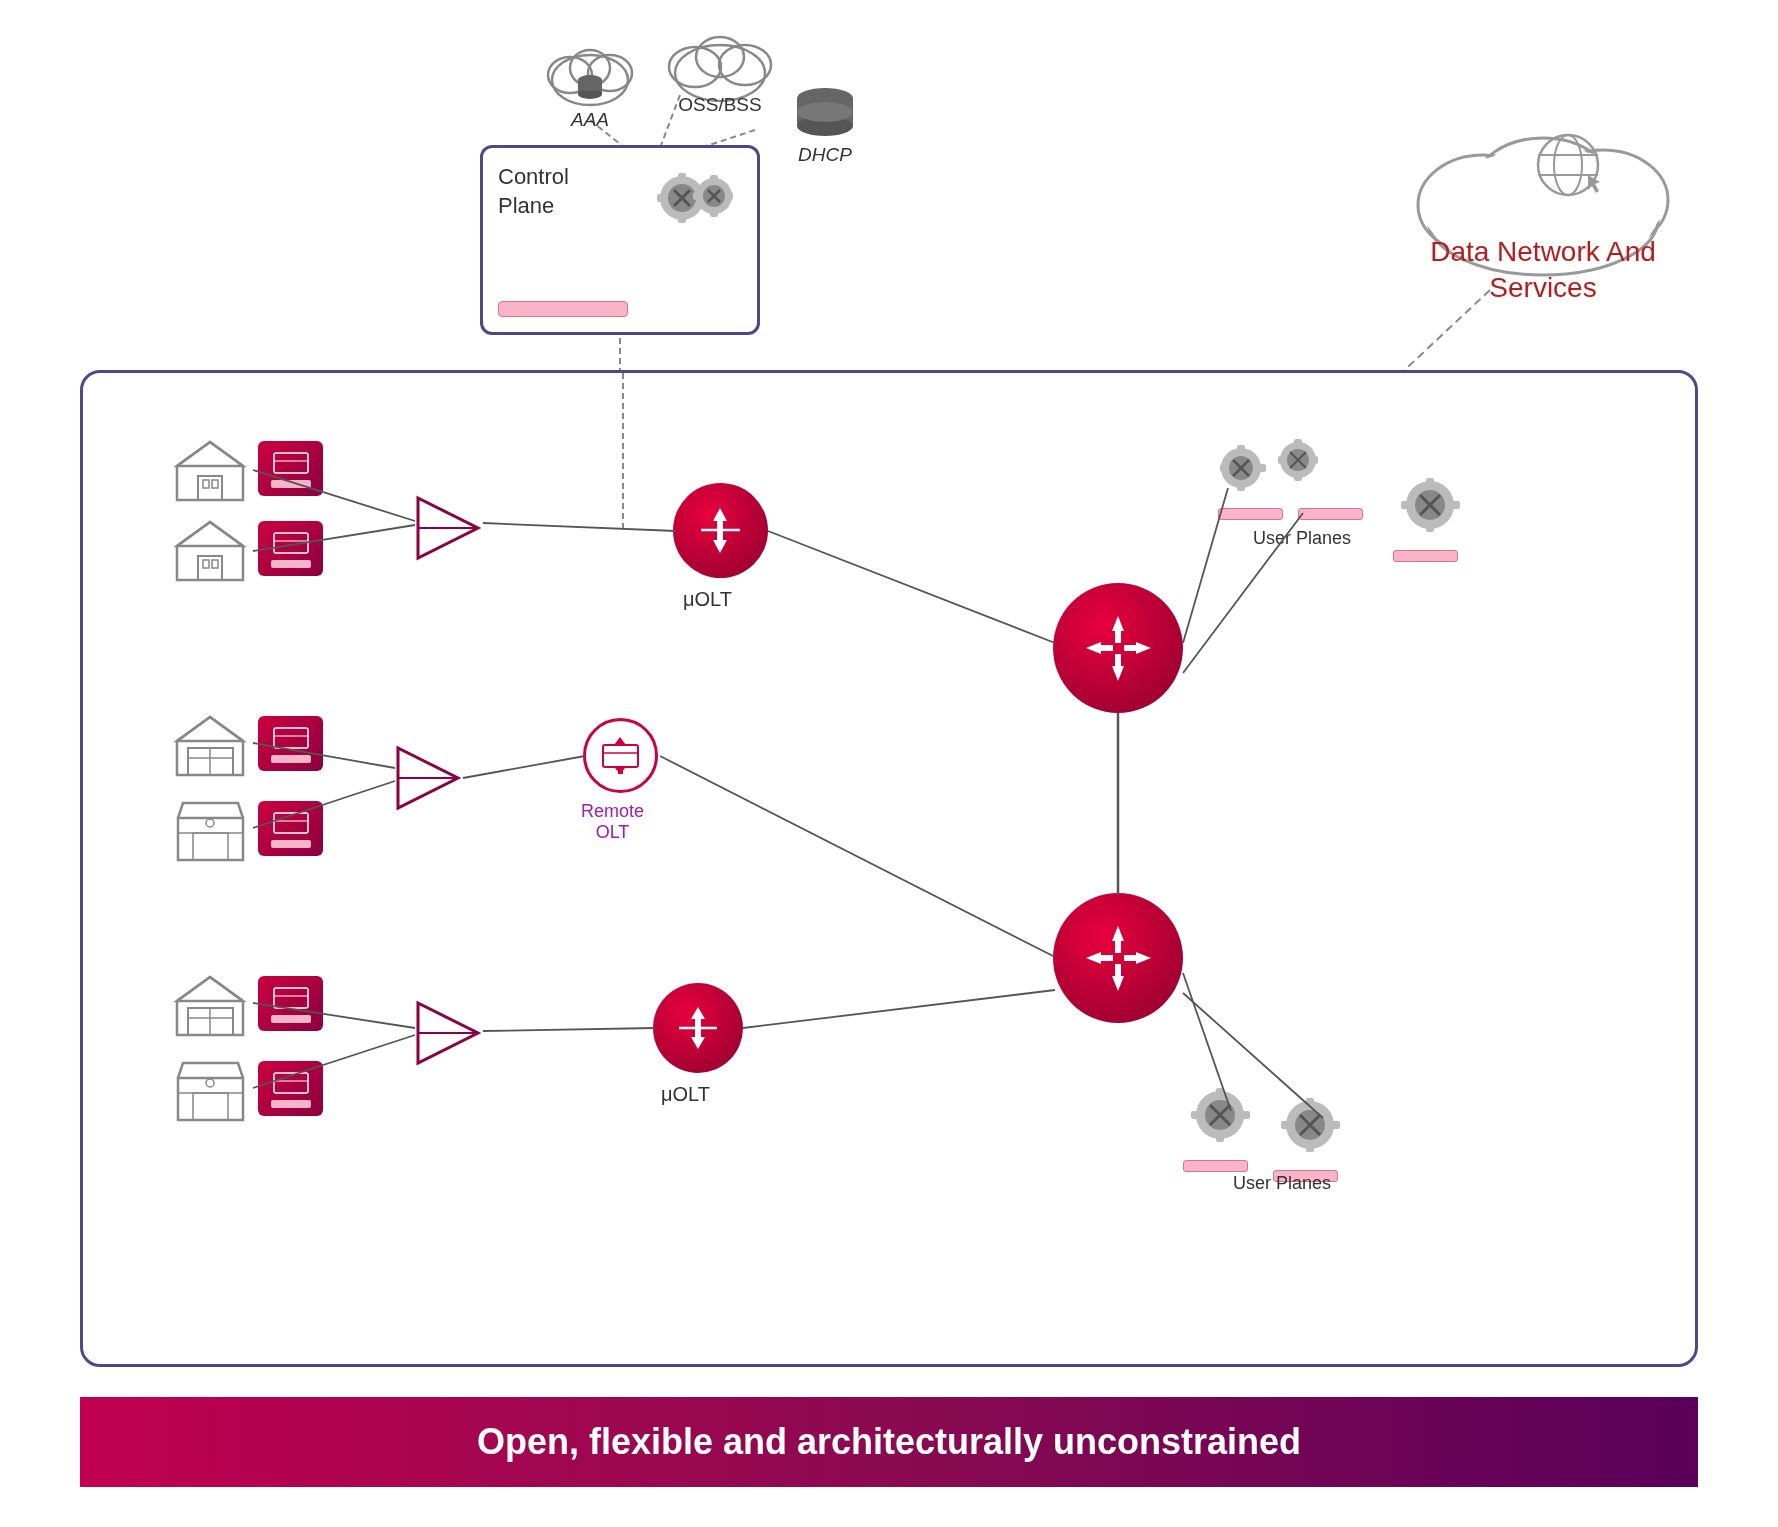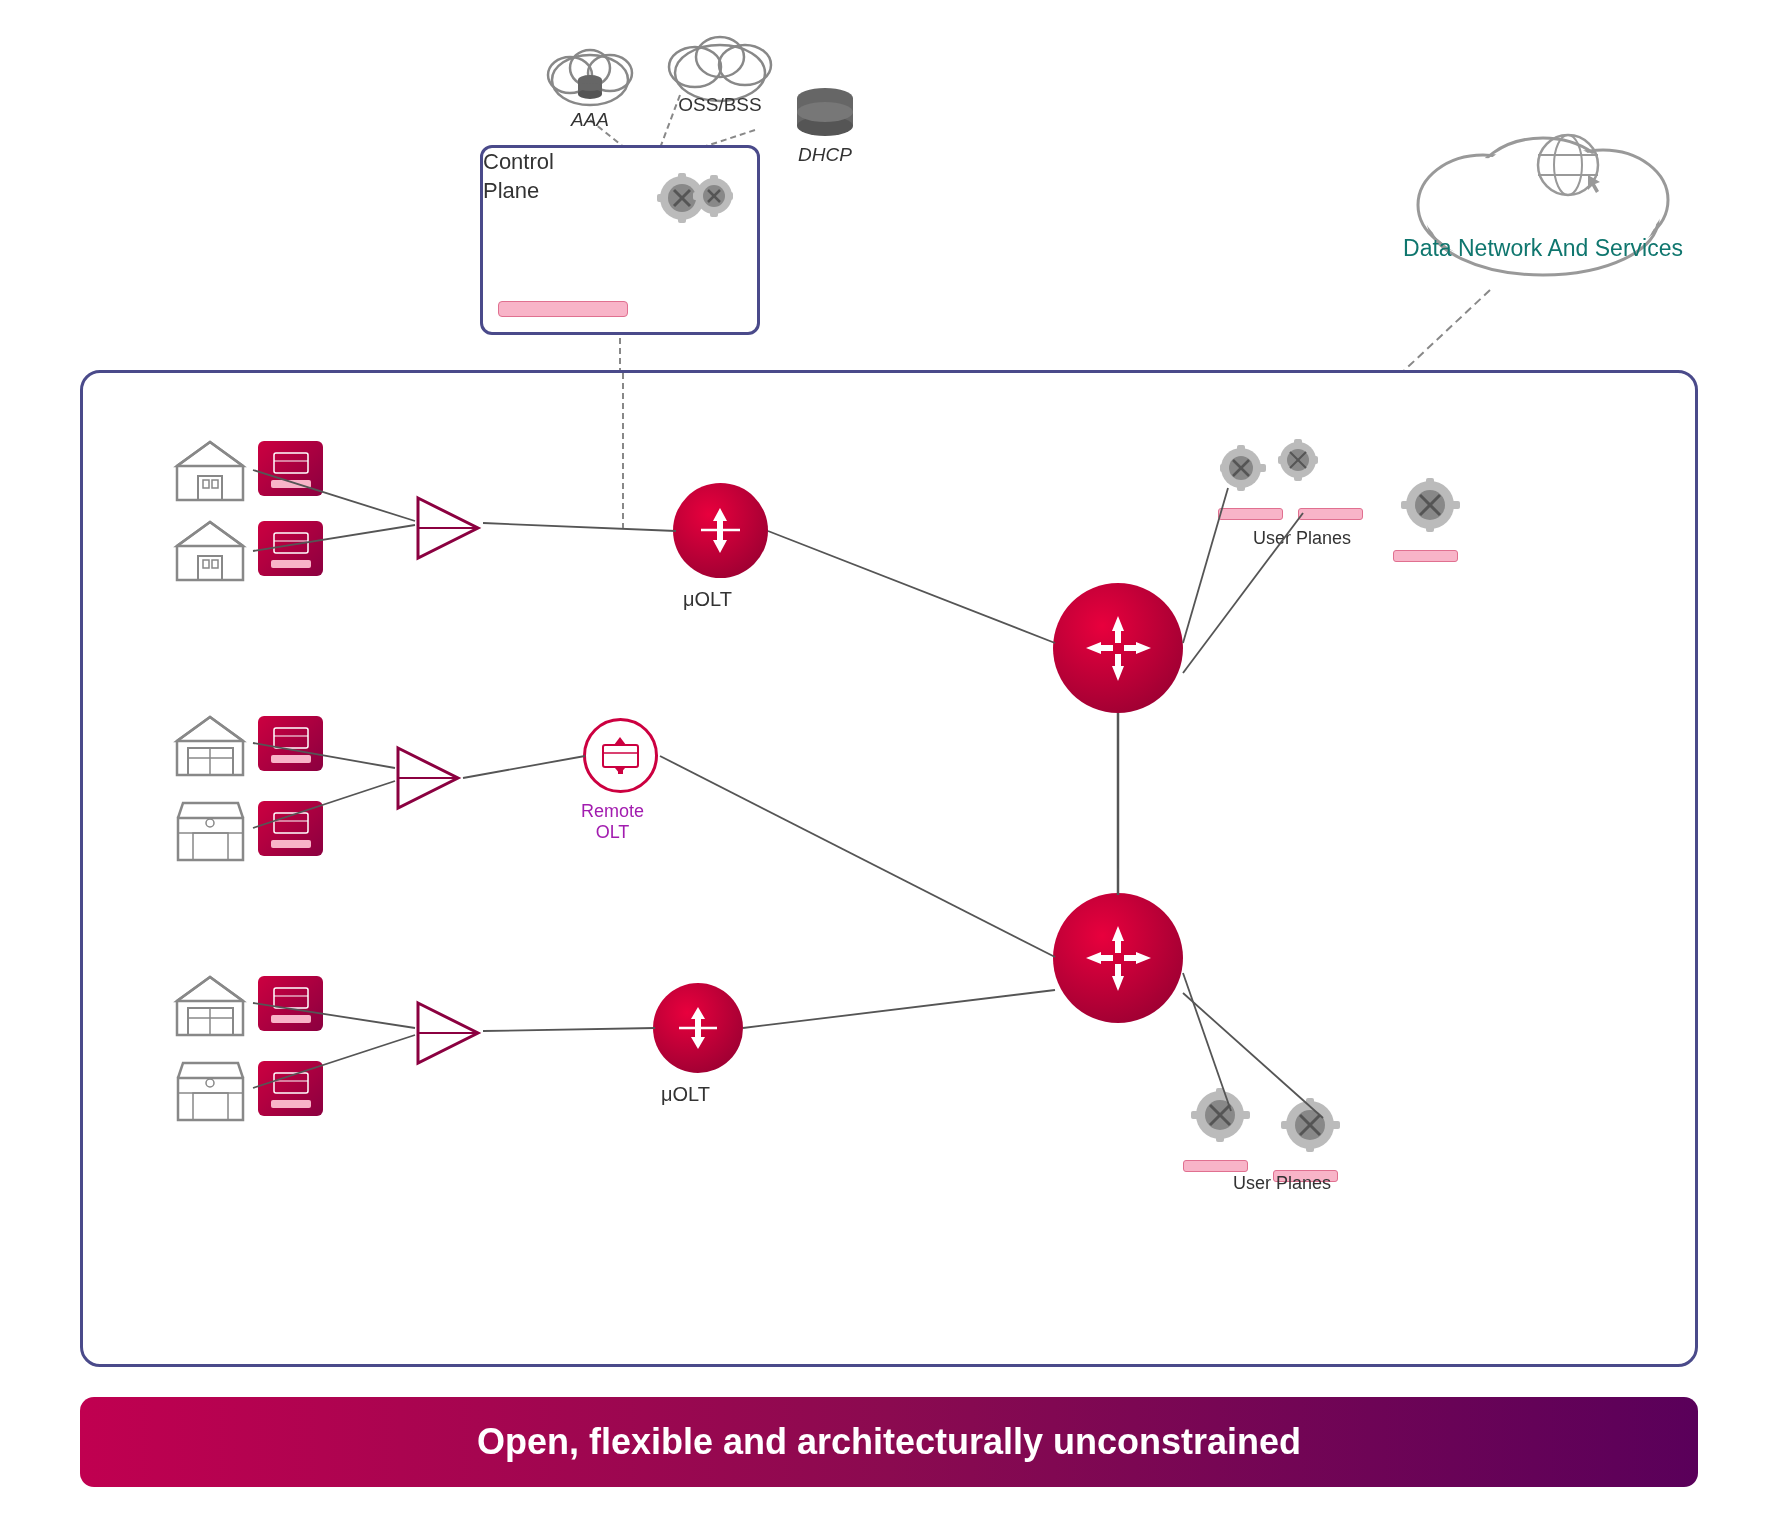--- a/index.html
+++ b/index.html
@@ -20,21 +20,21 @@
     }
 
     
     .bottom-banner {
       position: absolute;
       bottom: 40px;
       left: 80px;
       right: 80px;
       height: 90px;
       background: linear-gradient(to right, #c00050, #8b0a50, #5a005a);
-      border-radius: 14px;
+      border-radius: 0;
       display: flex;
       align-items: center;
       justify-content: center;
     }
     .bottom-banner-text {
       color: #fff;
       font-size: 36px;
       font-weight: bold;
     }
 
@@ -56,20 +56,21 @@
       top: 145px;
       left: 480px;
       width: 280px;
       height: 190px;
       border: 3px solid #4a4a8a;
       border-radius: 12px;
       background: #fff;
       display: flex;
       flex-direction: column;
       align-items: flex-start;
+      padding: 15px;
     }
 
     
     .svg-overlay {
       position: absolute;
       top: 0; left: 0;
       width: 1778px;
       height: 1527px;
       pointer-events: none;
     }
@@ -511,21 +512,21 @@
       <ellipse cx="200" cy="100" rx="62" ry="47" fill="#fff"></ellipse>
       <ellipse cx="140" cy="88" rx="67" ry="47" fill="#fff"></ellipse>
 
       <circle cx="165" cy="65" r="30" fill="none" stroke="#999" stroke-width="2.5"></circle>
       <ellipse cx="165" cy="65" rx="14" ry="30" fill="none" stroke="#999" stroke-width="2"></ellipse>
       <line x1="135" y1="55" x2="195" y2="55" stroke="#999" stroke-width="1.8"></line>
       <line x1="135" y1="75" x2="195" y2="75" stroke="#999" stroke-width="1.8"></line>
 
       <polygon points="185,75 185,90 189,86 193,93 196,91 192,84 197,82" fill="#999"></polygon>
     </svg>
-    <div style="text-align:center; font-size:23px; color:#0f766e; line-height:1.3; margin-top:-50px;">Data Network
+    <div style="text-align:center; font-size:28px; color:#b91c1c; line-height:1.3; margin-top:-50px;">Data Network
 And Services</div>
   </div>
 
   <div class="bottom-banner">
     <span class="bottom-banner-text">Open, flexible and architecturally unconstrained</span>
   </div>
 
 </div>
 
 </body></html>

